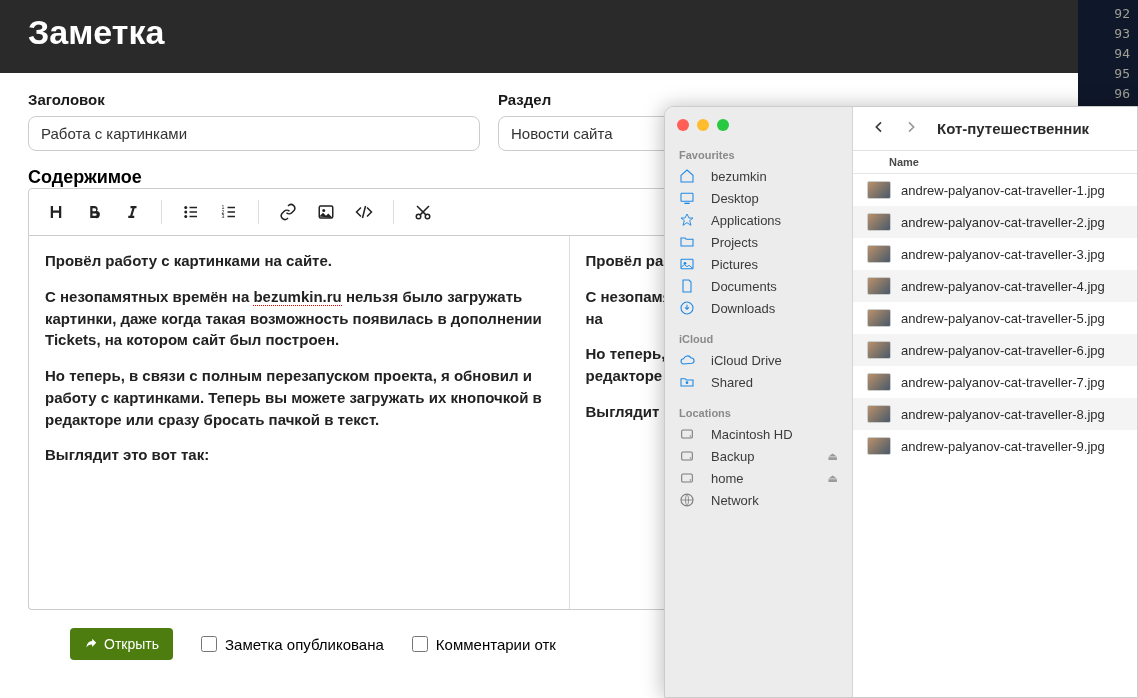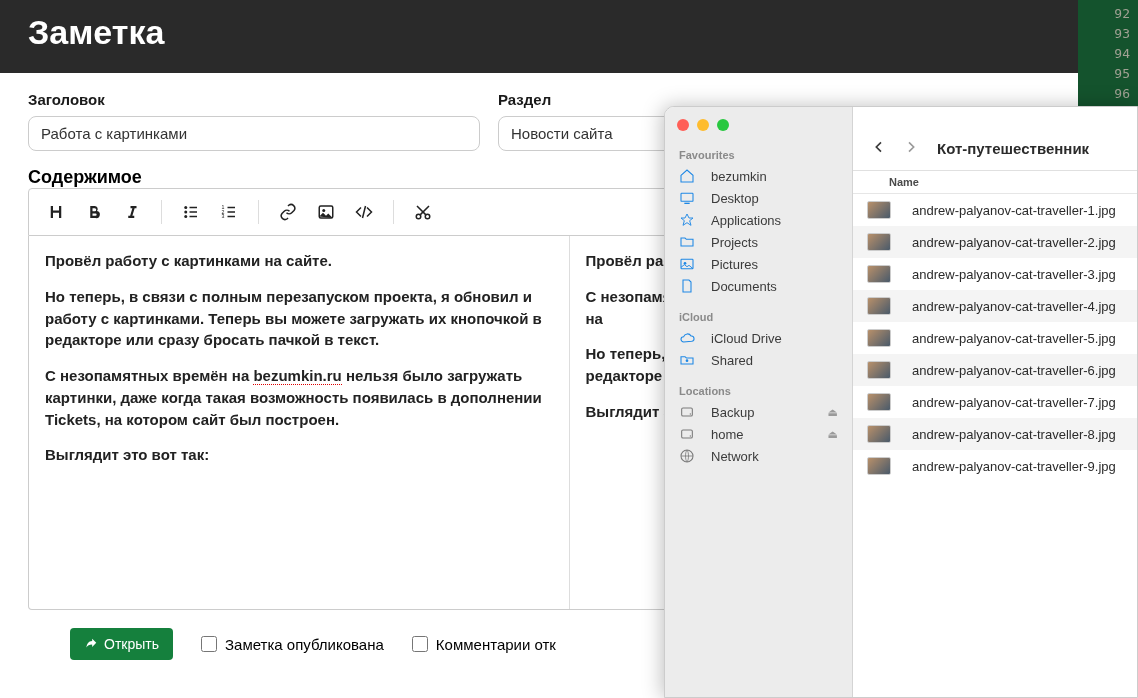--- a/index.html
+++ b/index.html
@@ -21,21 +21,21 @@
     }
     .header-bar h1 {
       font-size: 34px;
       font-weight: 700;
     }
     .gutter {
       position: absolute;
       right: 0;
       top: 0;
       width: 60px;
-      background: #14532d;
+      background: #0f172a;
       color: #888;
       font-family: monospace;
       font-size: 13px;
       padding: 4px 8px;
       line-height: 20px;
       text-align: right;
     }
     .gutter div { color: #a0a093; }
     .main {
       padding: 18px 28px;
@@ -113,21 +113,21 @@
     .editor-left p, .editor-right p { margin-bottom: 14px; }
     .underline-dotted { border-bottom: 1px dotted #d00; }
     .bottom-row {
       display: flex;
       align-items: center;
       gap: 28px;
       margin-top: 18px;
       padding-left: 42px;
     }
     .open-btn {
-      background: #15803d;
+      background: #4d7c0f;
       color: #fff;
       border: none;
       border-radius: 4px;
       padding: 8px 14px;
       font-size: 14px;
       display: inline-flex;
       align-items: center;
       gap: 6px;
       cursor: pointer;
     }
@@ -199,21 +199,20 @@
       display: flex;
       flex-direction: column;
     }
     .finder-toolbar {
       height: 44px;
       display: flex;
       align-items: center;
       padding: 0 14px;
       gap: 8px;
       border-bottom: 1px solid #e0e0e0;
-      margin-top: 20px;
     }
     .nav-arrow { color: #9a9a9a; cursor: pointer; padding:4px;}
     .nav-arrow.enabled { color: #3b3b3b; }
     .folder-title {
       font-weight: 600;
       font-size: 15px;
       color: #2b2b2b;
       margin-left: 6px;
     }
     .list-header {
@@ -223,21 +222,21 @@
       padding: 5px 36px;
       border-bottom: 1px solid #e6e6e6;
     }
     .file-list {
       flex: 1;
       overflow-y: auto;
     }
     .file-row {
       display: flex;
       align-items: center;
-      gap: 21px;
+      gap: 10px;
       padding: 7px 14px;
       font-size: 13px;
       color: #2b2b2b;
     }
     .file-row:nth-child(even){ background: #f4f4f4; }
     .thumb {
       width: 24px; height: 18px;
       background: linear-gradient(135deg,#b8906a,#4a5a6a);
       border: 1px solid #ccc;
       border-radius: 2px;
@@ -334,22 +333,22 @@
           <circle cx="6" cy="18" r="3"></circle>
           <circle cx="18" cy="18" r="3"></circle>
           <path d="M8.5 15.5L20 4M15.5 15.5L4 4"></path>
         </svg>
       </div>
   </div>
 
   <div class="editor-body">
     <div class="editor-left">
       <p>Провёл работу с картинками на сайте.</p>
+      <p><span>С незопамятных времён на </span><span class="underline-dotted">bezumkin.ru</span><span> нельзя было загружать картинки, даже когда такая возможность появилась в дополнении Tickets, на котором сайт был построен.</span></p>
       <p>Но теперь, в связи с полным перезапуском проекта, я обновил и работу с картинками. Теперь вы можете загружать их кнопочкой в редакторе или сразу бросать пачкой в текст.</p>
-      <p><span>С незопамятных времён на </span><span class="underline-dotted">bezumkin.ru</span><span> нельзя было загружать картинки, даже когда такая возможность появилась в дополнении Tickets, на котором сайт был построен.</span></p>
       <p>Выглядит это вот так:</p>
     </div>
     <div class="editor-right">
       <p>Провёл работу с карт</p>
       <p>С незопамятных време картинки, даже когда т дополнении Tickets, на</p>
       <p>Но теперь, в связи с по и работу с картинками кнопочкой в редакторе</p>
       <p>Выглядит это вот так:</p>
     </div>
   </div>
 
@@ -412,39 +411,53 @@
             <path d="M3 17l5-4 4 3 3-2 6 5" fill="none" stroke="currentColor" stroke-width="1.4"></path>
           </svg>
           <span>Pictures</span>
         </div>
         <div class="sb-item">
           <svg class="sb-icon" viewBox="0 0 24 24">
             <path d="M6 3h9l3 3v15H6z" fill="none" stroke="currentColor" stroke-width="1.6"></path>
           </svg>
           <span>Documents</span>
         </div>
+        <div class="sb-item">
+          <svg class="sb-icon" viewBox="0 0 24 24">
+            <circle cx="12" cy="12" r="9" fill="none" stroke="currentColor" stroke-width="1.6"></circle>
+            <path d="M12 7v7m-3-3l3 3 3-3" fill="none" stroke="currentColor" stroke-width="1.6"></path>
+          </svg>
+          <span>Downloads</span>
+        </div>
       </div>
     <div class="sb-section-title" style="margin-top:8px">iCloud</div>
     <div id="sb-icloud">
         <div class="sb-item">
           <svg class="sb-icon" viewBox="0 0 24 24">
             <path d="M7 18a4 4 0 0 1 0-8 6 6 0 0 1 11-1 4 4 0 0 1 1 8z" fill="none" stroke="currentColor" stroke-width="1.6"></path>
           </svg>
           <span>iCloud Drive</span>
         </div>
         <div class="sb-item">
           <svg class="sb-icon" viewBox="0 0 24 24">
             <path d="M3 7h6l2 2h10v9H3z" fill="none" stroke="currentColor" stroke-width="1.6"></path>
             <circle cx="12" cy="13" r="2" fill="currentColor"></circle>
           </svg>
           <span>Shared</span>
         </div>
       </div>
     <div class="sb-section-title" style="margin-top:8px">Locations</div>
     <div id="sb-loc">
+        <div class="sb-item">
+          <svg class="sb-icon sb-icon-gray" viewBox="0 0 24 24">
+            <rect x="4" y="6" width="16" height="12" rx="2" fill="none" stroke="currentColor" stroke-width="1.6"></rect>
+            <circle cx="17" cy="15" r="1" fill="currentColor"></circle>
+          </svg>
+          <span>Macintosh HD</span>
+        </div>
         <div class="sb-item">
           <svg class="sb-icon sb-icon-gray" viewBox="0 0 24 24">
             <rect x="4" y="6" width="16" height="12" rx="2" fill="none" stroke="currentColor" stroke-width="1.6"></rect>
             <circle cx="17" cy="15" r="1" fill="currentColor"></circle>
           </svg>
           <span>Backup</span>
           <span class="eject">⏏</span>
         </div>
         <div class="sb-item">
           <svg class="sb-icon sb-icon-gray" viewBox="0 0 24 24">

